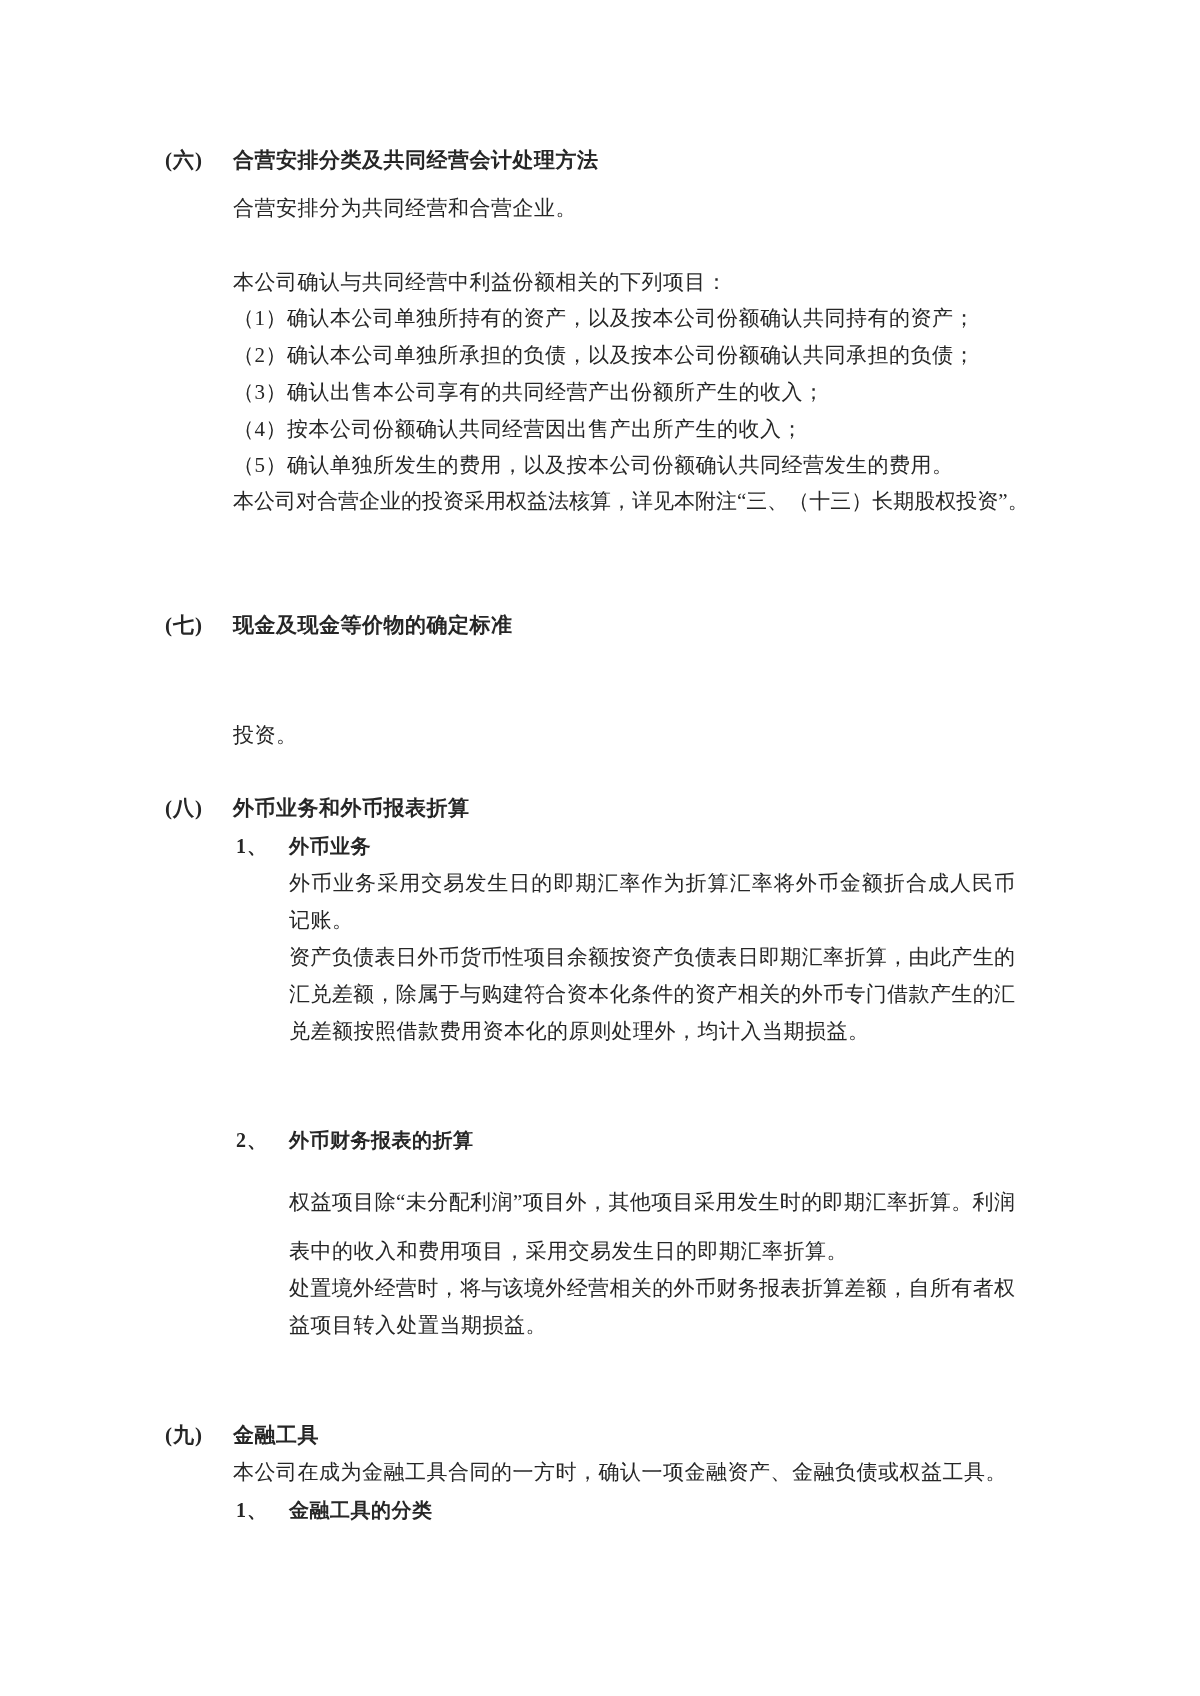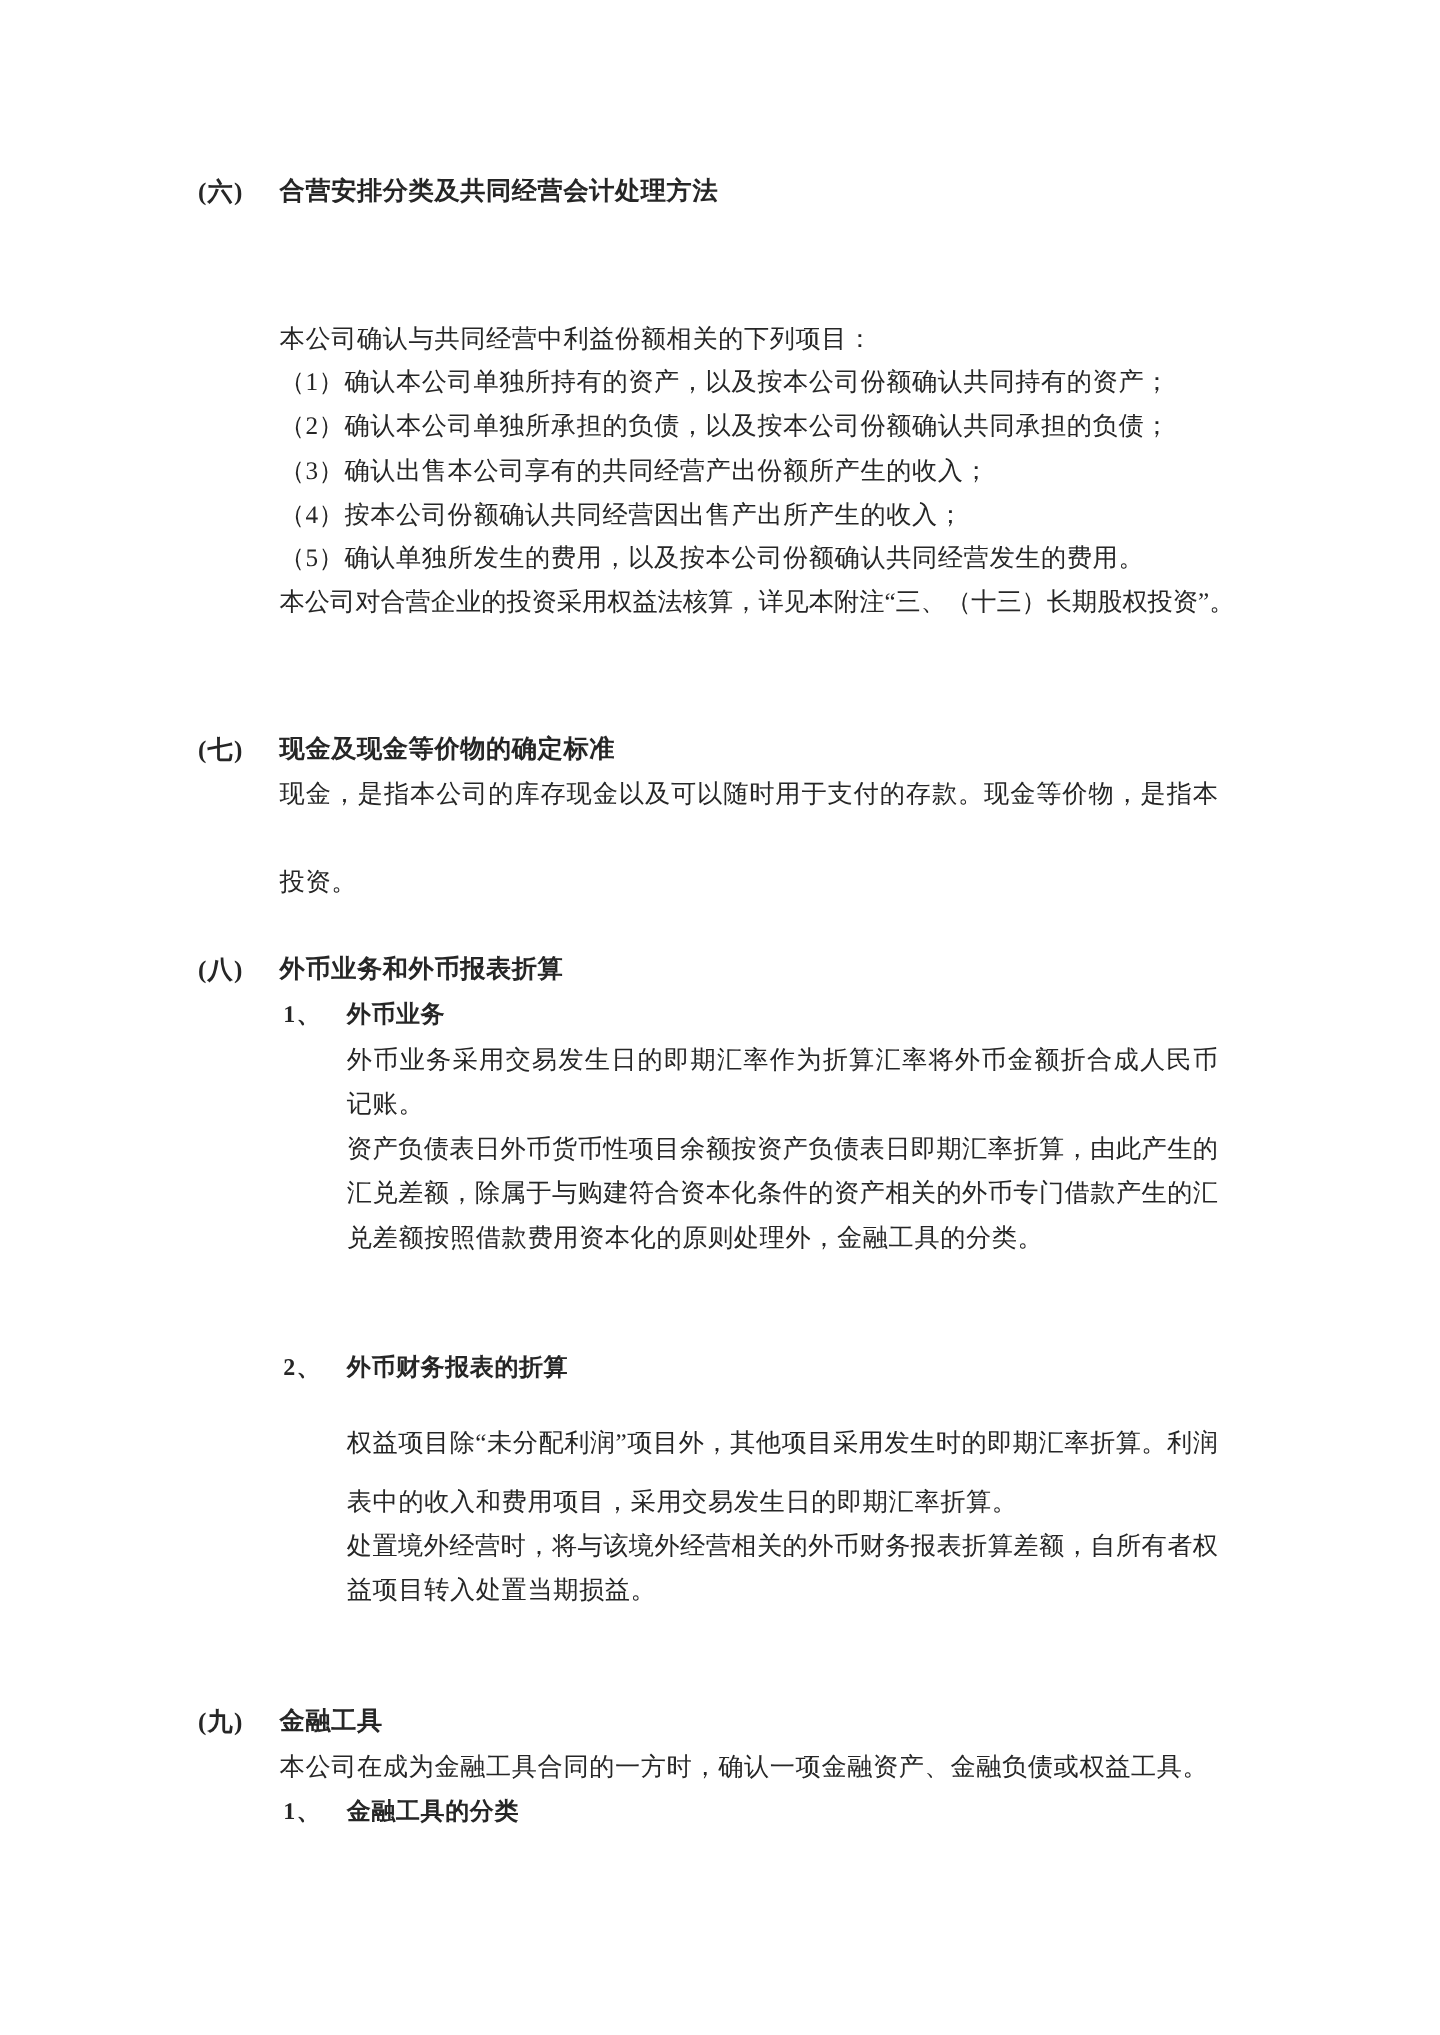--- a/index.html
+++ b/index.html
@@ -60,45 +60,45 @@
   }
 </style>
 </head>
 <body>
 
 <div id="page">
 
   <div class="sec-label" style="top:145px">(六)</div>
   <div class="sec-title" style="top:145px">合营安排分类及共同经营会计处理方法</div>
 
+  <div class="ln l1" style="top:193px">合营安排分为共同经营和合营企业。</div>
   <div class="ln l1" style="top:267px">本公司确认与共同经营中利益份额相关的下列项目：</div>
   <div class="ln l1" style="top:303px">（1）确认本公司单独所持有的资产，以及按本公司份额确认共同持有的资产；</div>
   <div class="ln l1" style="top:340px">（2）确认本公司单独所承担的负债，以及按本公司份额确认共同承担的负债；</div>
   <div class="ln l1" style="top:377px">（3）确认出售本公司享有的共同经营产出份额所产生的收入；</div>
   <div class="ln l1" style="top:414px">（4）按本公司份额确认共同经营因出售产出所产生的收入；</div>
   <div class="ln l1" style="top:450px">（5）确认单独所发生的费用，以及按本公司份额确认共同经营发生的费用。</div>
   <div class="ln l1" style="top:486px;letter-spacing:0">本公司对合营企业的投资采用权益法核算，详见本附注“三、（十三）长期股权投资”。</div>
 
   <div class="sec-label" style="top:610px">(七)</div>
   <div class="sec-title" style="top:610px">现金及现金等价物的确定标准</div>
 
-  <div class="ln l1 fill" style="top:646px">现金，是指本公司的库存现金以及可以随时用于支付的存款。现金等价物，是指本</div>
   <div class="ln l1" style="top:720px">投资。</div>
 
   <div class="sec-label" style="top:793px">(八)</div>
   <div class="sec-title" style="top:793px">外币业务和外币报表折算</div>
 
   <div class="sub-num" style="top:831px">1、</div>
   <div class="sub-title" style="top:831px">外币业务</div>
 
   <div class="ln l2 fill" style="top:868px">外币业务采用交易发生日的即期汇率作为折算汇率将外币金额折合成人民币</div>
   <div class="ln l2" style="top:905px">记账。</div>
   <div class="ln l2 fill" style="top:942px">资产负债表日外币货币性项目余额按资产负债表日即期汇率折算，由此产生的</div>
   <div class="ln l2 fill" style="top:979px">汇兑差额，除属于与购建符合资本化条件的资产相关的外币专门借款产生的汇</div>
-  <div class="ln l2" style="top:1016px">兑差额按照借款费用资本化的原则处理外，金融工具的分类。</div>
+  <div class="ln l2" style="top:1016px">兑差额按照借款费用资本化的原则处理外，均计入当期损益。</div>
 
   <div class="sub-num" style="top:1125px">2、</div>
   <div class="sub-title" style="top:1125px">外币财务报表的折算</div>
 
   <div class="ln l2 fill" style="top:1187px">权益项目除“未分配利润”项目外，其他项目采用发生时的即期汇率折算。利润</div>
   <div class="ln l2" style="top:1236px">表中的收入和费用项目，采用交易发生日的即期汇率折算。</div>
   <div class="ln l2 fill" style="top:1273px">处置境外经营时，将与该境外经营相关的外币财务报表折算差额，自所有者权</div>
   <div class="ln l2" style="top:1310px">益项目转入处置当期损益。</div>
 
   <div class="sec-label" style="top:1420px">(九)</div>

